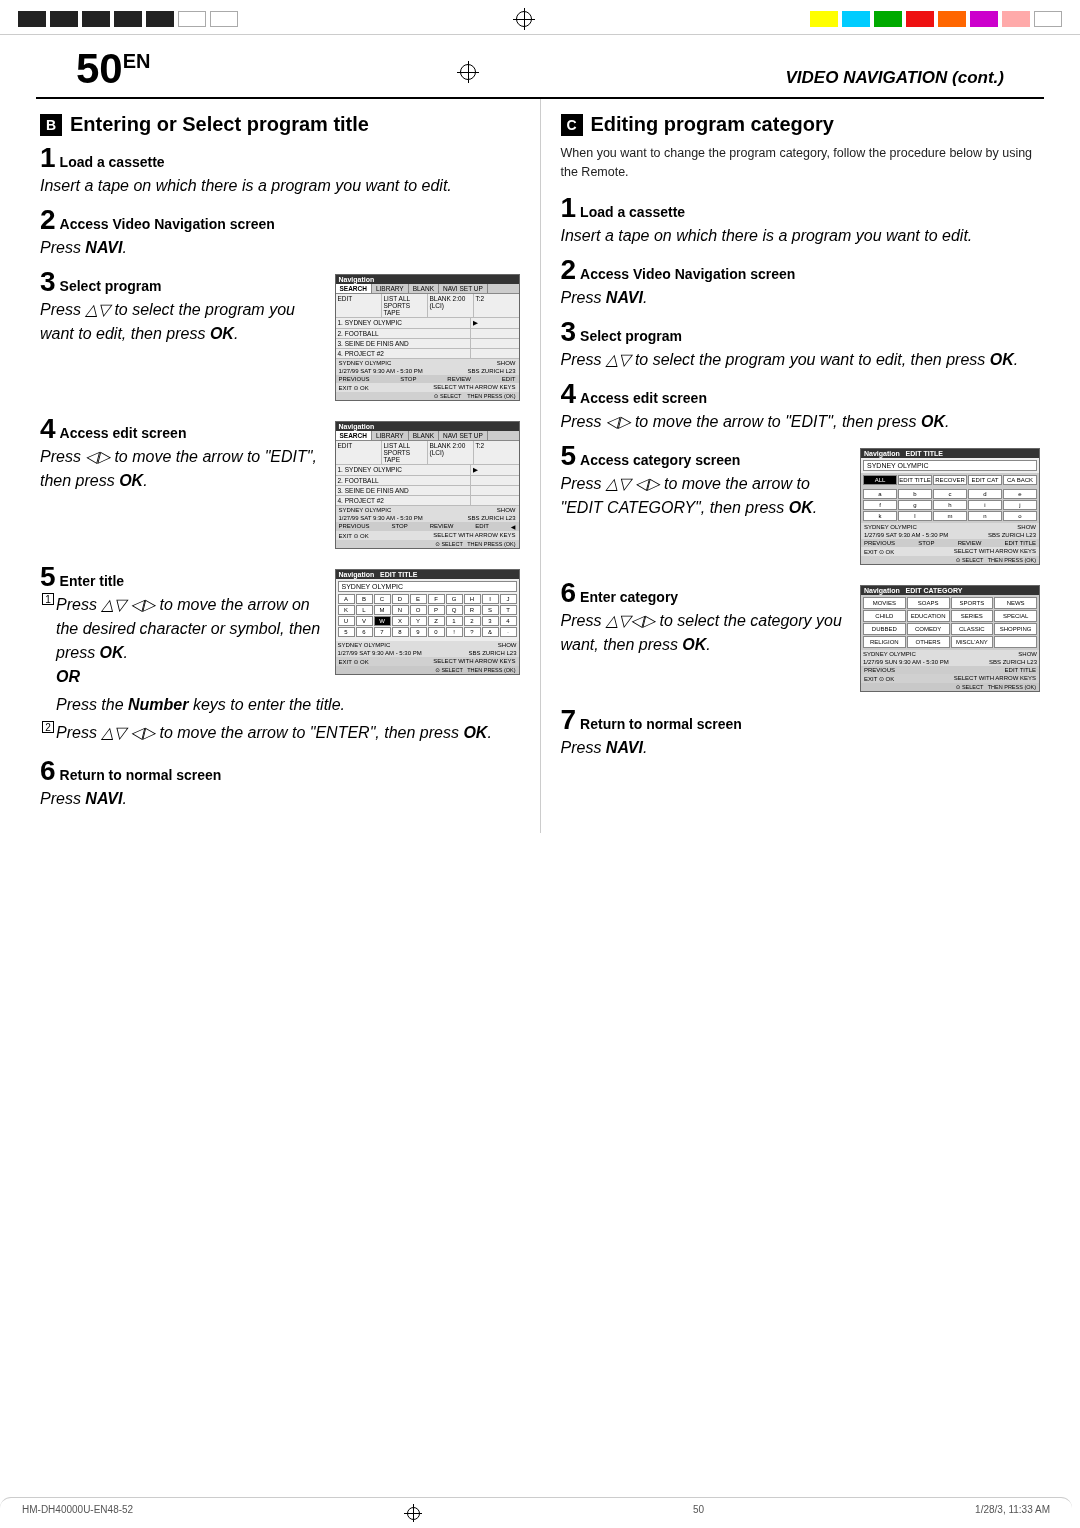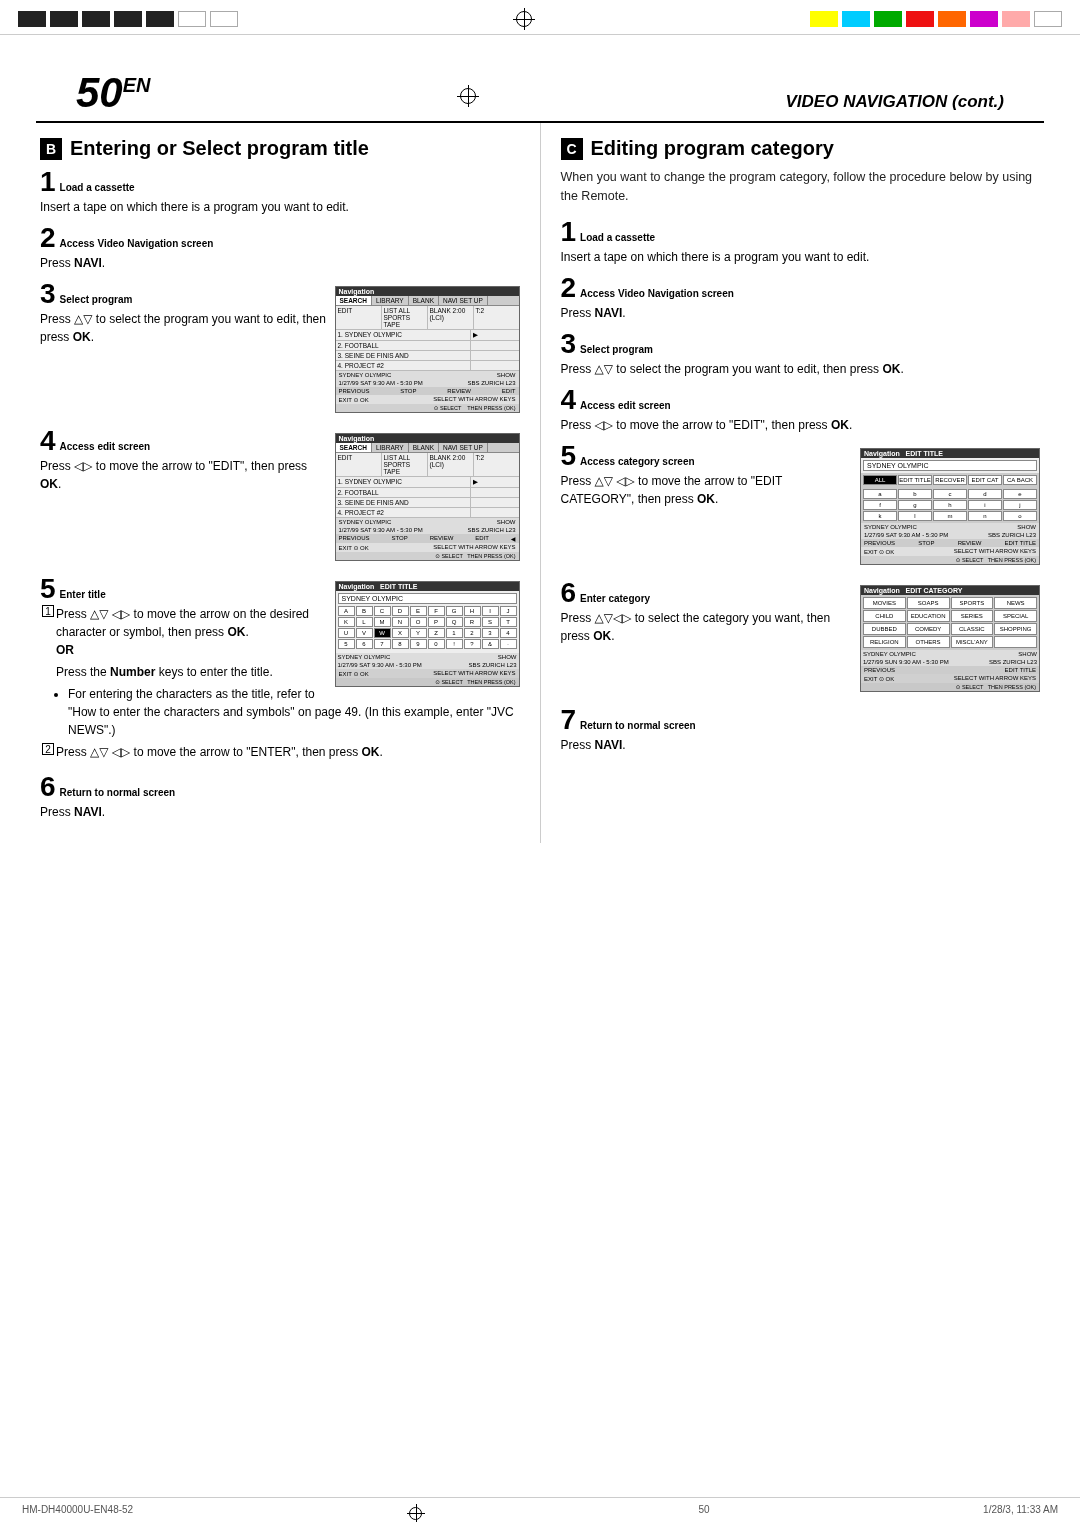--- a/index.html
+++ b/index.html
@@ -45,22 +45,20 @@
       display: flex;
       justify-content: space-between;
       align-items: baseline;
       padding: 10px 40px 4px 40px;
       border-bottom: 2px solid #000;
       margin: 0 18px;
     }
     .page-number {
       font-size: 42px;
       font-weight: bold;
-      font-style: italic;
-      margin-top: 24px;
     }
     .page-number sup {
       font-size: 20px;
     }
     .page-title-header {
       font-size: 17px;
       font-style: italic;
       font-weight: bold;
     }
 
@@ -340,55 +338,57 @@
       display: flex;
       align-items: center;
       justify-content: center;
     }
 
     
     .bottom-bar {
       position: absolute;
       bottom: 0;
       left: 0;
-      right: 0;
+      right: 8px;
       display: flex;
       justify-content: space-between;
       padding: 6px 22px;
       border-top: 1px solid #ccc;
       font-size: 10px;
       color: #555;
+      border-radius: 11px;
     }
 
     .step-group {
       margin-bottom: 8px;
       overflow: hidden;
     }
 
     .step-header-row {
       display: flex;
       align-items: baseline;
       gap: 4px;
       margin-bottom: 2px;
     }
     .step-n {
       font-size: 28px;
       font-weight: bold;
       line-height: 1;
       flex-shrink: 0;
     }
     .step-h {
-      font-size: 10px;
+      font-size: 14px;
       font-weight: bold;
       text-align: right;
     }
 
     .step-text {
-      font-size: 12px;
+      font-size: 16px;
       line-height: 1.5;
+      font-style: italic;
     }
 
     
     .crosshair {
       position: relative;
       width: 22px;
       height: 22px;
       flex-shrink: 0;
     }
     .crosshair::before, .crosshair::after {
@@ -688,23 +688,20 @@
         <span class="step-n">5</span>
         <span class="step-h">Enter title</span>
       </div>
       <ol class="sub-steps">
         <li>
           <span class="sub-num">1</span>
           <span class="step-text">Press △▽ ◁▷ to move the arrow on the desired character or symbol, then press <strong>OK</strong>.<br><strong>OR</strong></span>
         </li>
       </ol>
       <p class="step-text" style="padding-left:16px;margin-bottom:4px;">Press the <strong>Number</strong> keys to enter the title.</p>
-      <ul class="bullet-list" style="padding-left:28px;">
-        <li>For entering the characters as the title, refer to "How to enter the characters and symbols" on page 49. (In this example, enter "JVC NEWS".)</li>
-      </ul>
       <ol class="sub-steps" style="margin-top:4px;">
         <li>
           <span class="sub-num">2</span>
           <span class="step-text">Press △▽ ◁▷ to move the arrow to "ENTER", then press <strong>OK</strong>.</span>
         </li>
       </ol>
     </div>
 
     <div class="step-group clearfix">
       <div class="step-header-row">

